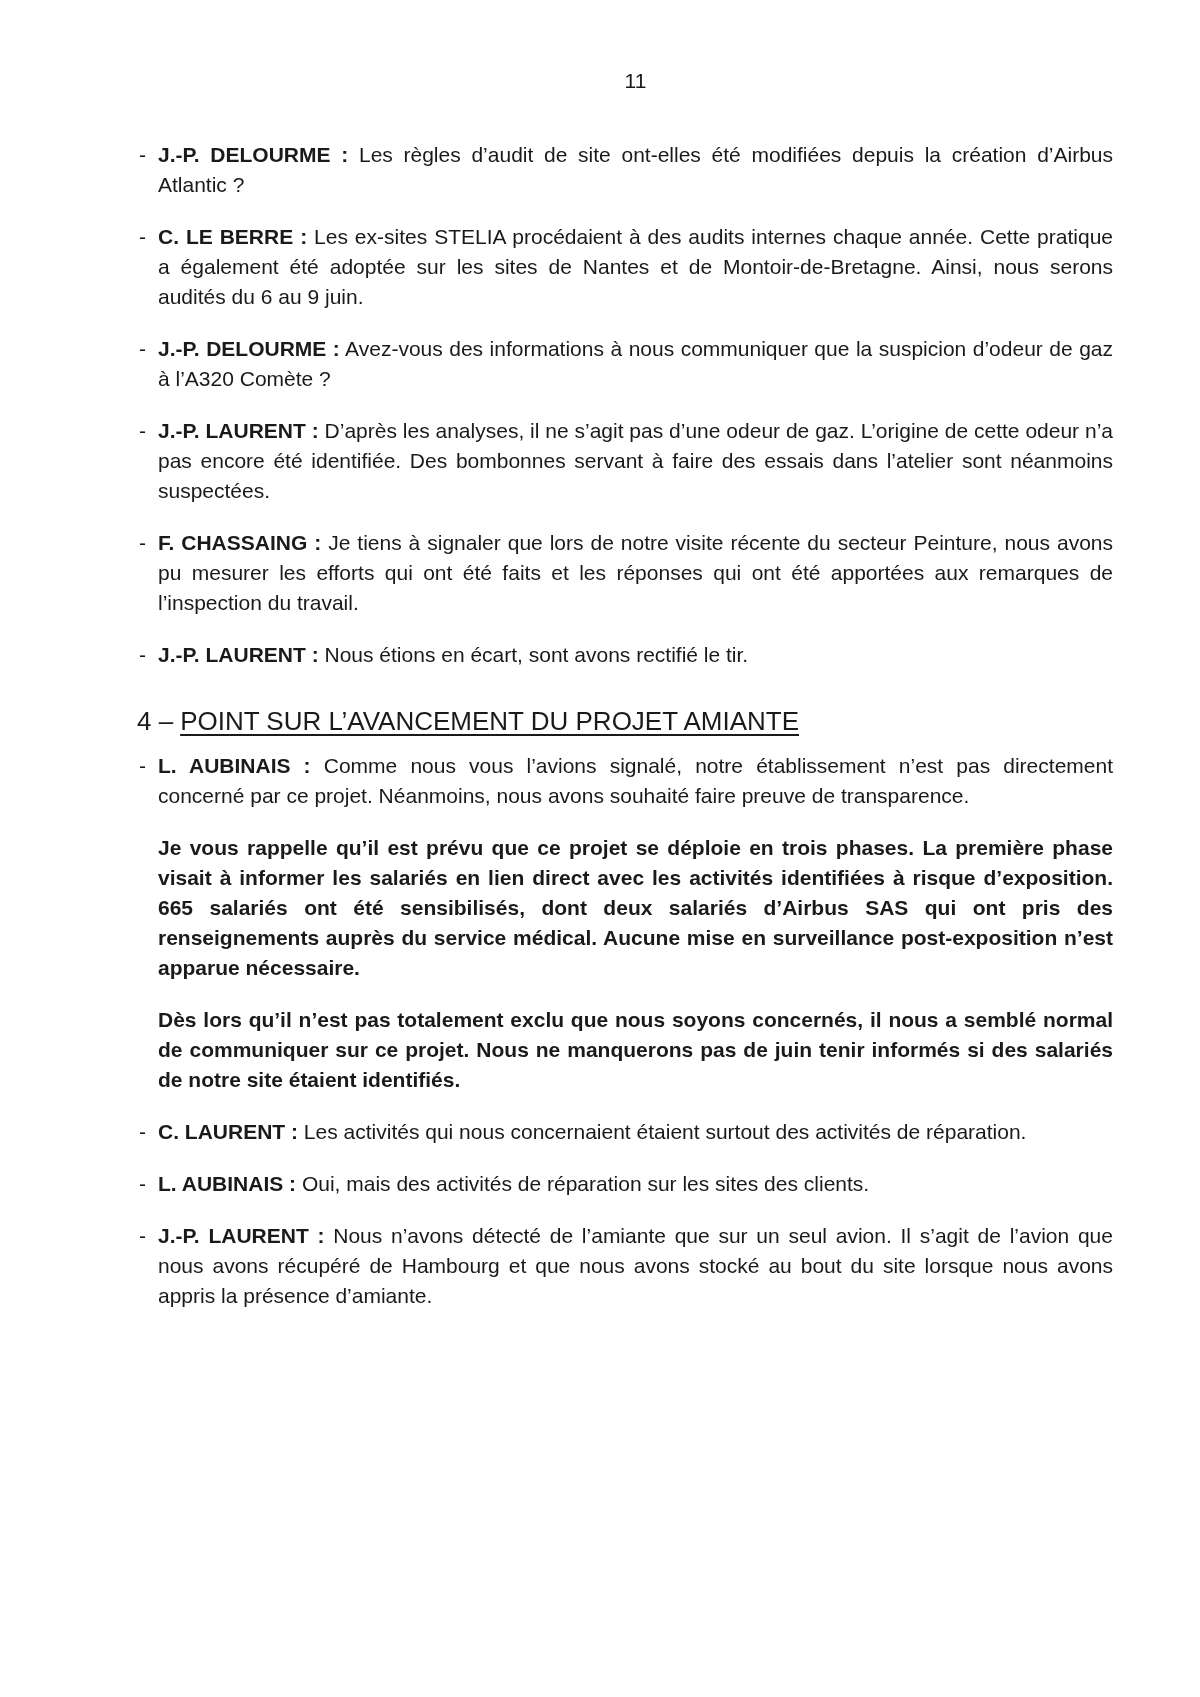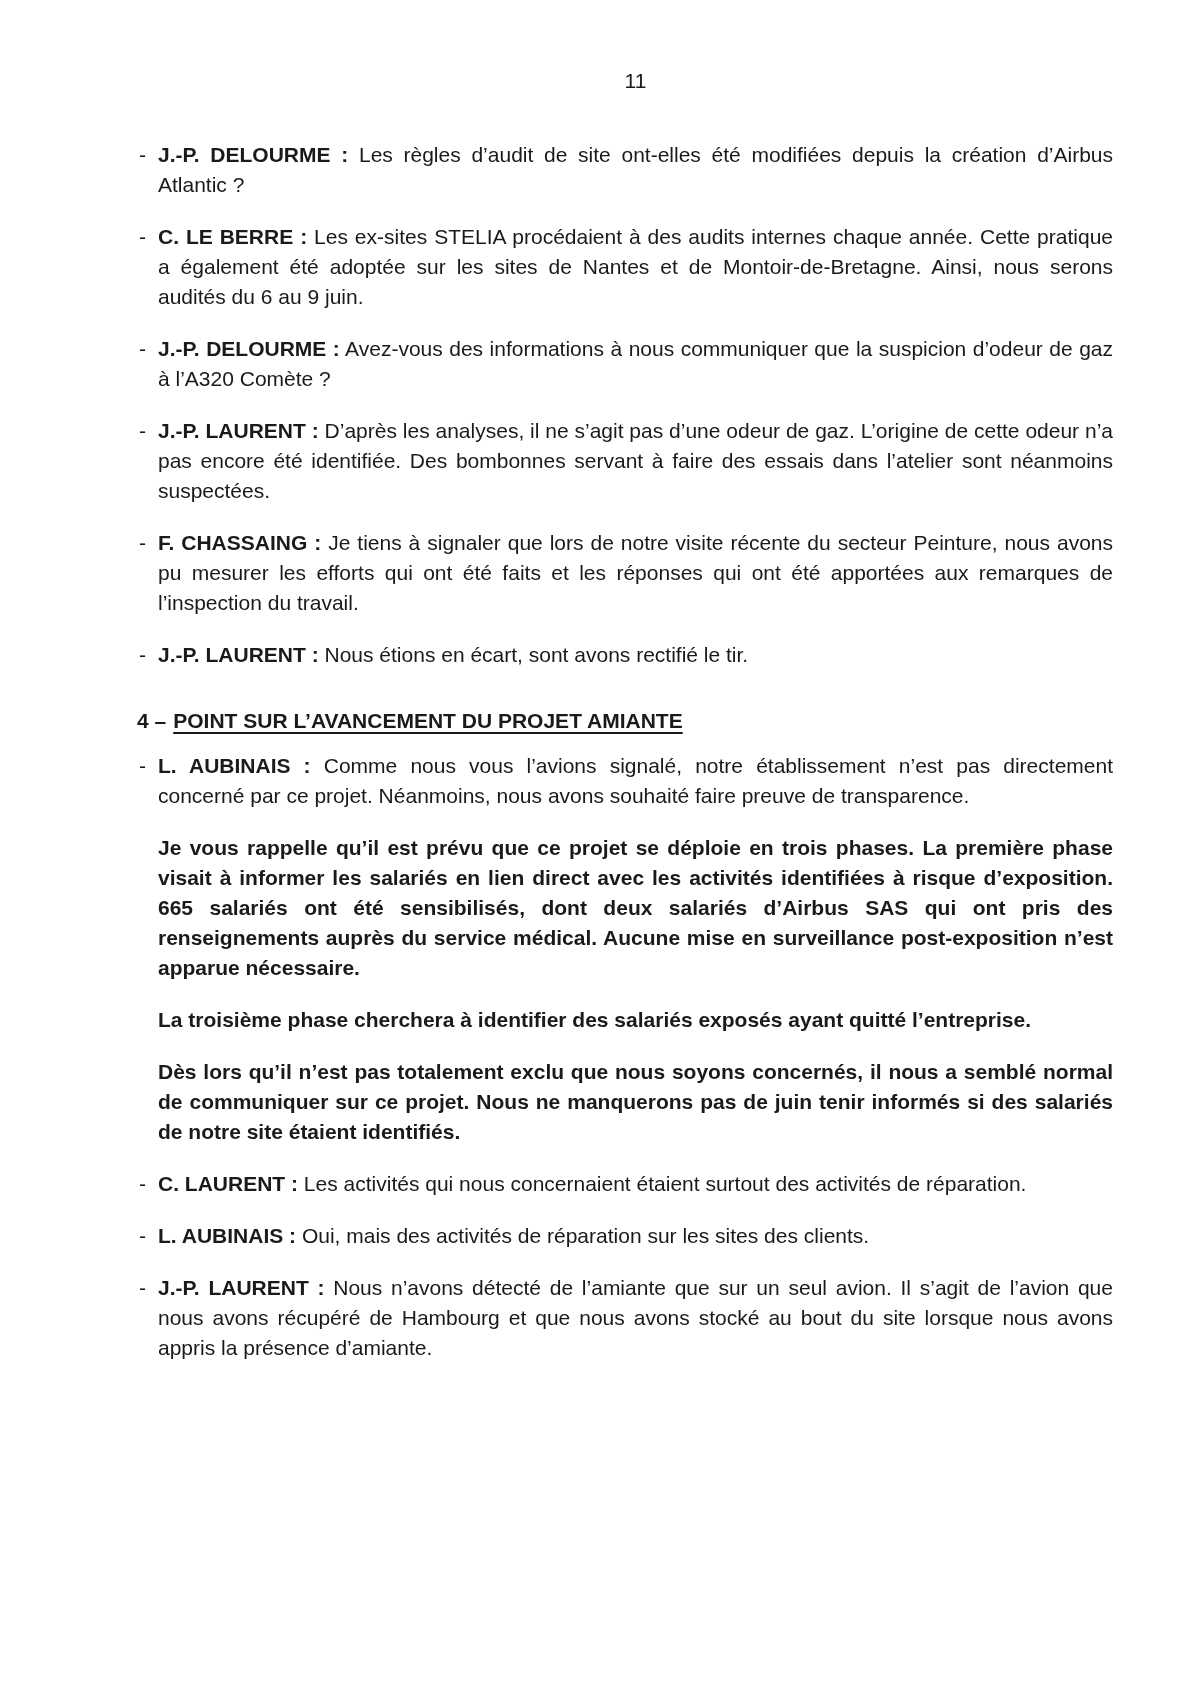--- a/index.html
+++ b/index.html
@@ -28,23 +28,23 @@
   }
   .speech .dash {
     position: absolute;
     left: 2px;
     top: 0;
   }
   .speech p { text-align: justify; }
   .speech p.cont { margin-top: 22px; font-weight: bold; }
   .speech strong { font-weight: bold; }
   .section-heading {
-    font-size: 21px;
+    font-size: 26px;
     line-height: 30px;
-    font-weight: bold;
+    font-weight: normal;
     margin: 36px 0 15px 0;
     white-space: nowrap;
   }
   .section-heading .num { margin-right: 7px; }
   .section-heading .title {
     text-decoration: underline;
     text-decoration-thickness: 2px;
     text-underline-offset: 4px;
   }
 </style>
@@ -88,21 +88,20 @@
 
   <h2 class="section-heading">
     <span class="num">4 –</span><span class="title">POINT SUR L’AVANCEMENT DU PROJET AMIANTE</span>
   </h2>
 
   <div>
   <div class="speech">
     <span class="dash">-</span>
     <p class="body"><strong>L. AUBINAIS :</strong> <span>Comme nous vous l’avions signalé, notre établissement n’est pas directement concerné par ce projet. Néanmoins, nous avons souhaité faire preuve de transparence.</span></p>
   <p class="cont">Je vous rappelle qu’il est prévu que ce projet se déploie en trois phases. La première phase visait à informer les salariés en lien direct avec les activités identifiées à risque d’exposition. 665 salariés ont été sensibilisés, dont deux salariés d’Airbus SAS qui ont pris des renseignements auprès du service médical. Aucune mise en surveillance post-exposition n’est apparue nécessaire.</p>
-        <p class="cont">La troisième phase cherchera à identifier des salariés exposés ayant quitté l’entreprise.</p>
         <p class="cont">Dès lors qu’il n’est pas totalement exclu que nous soyons concernés, il nous a semblé normal de communiquer sur ce projet. Nous ne manquerons pas de juin tenir informés si des salariés de notre site étaient identifiés.</p>
       </div>
 
   <div class="speech">
     <span class="dash">-</span>
     <p class="body"><strong>C. LAURENT :</strong> <span>Les activités qui nous concernaient étaient surtout des activités de réparation.</span></p>
   </div>
 
   <div class="speech">
     <span class="dash">-</span>

